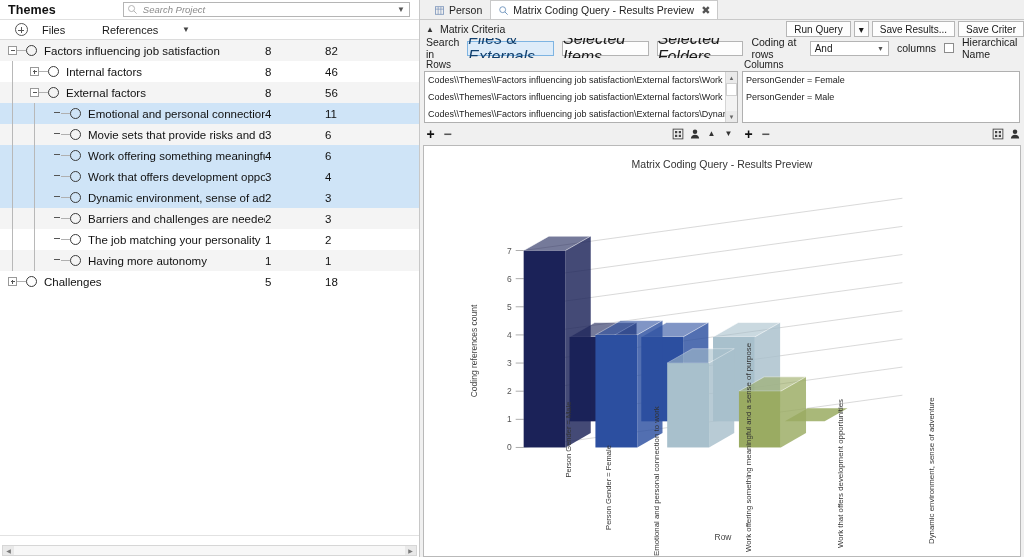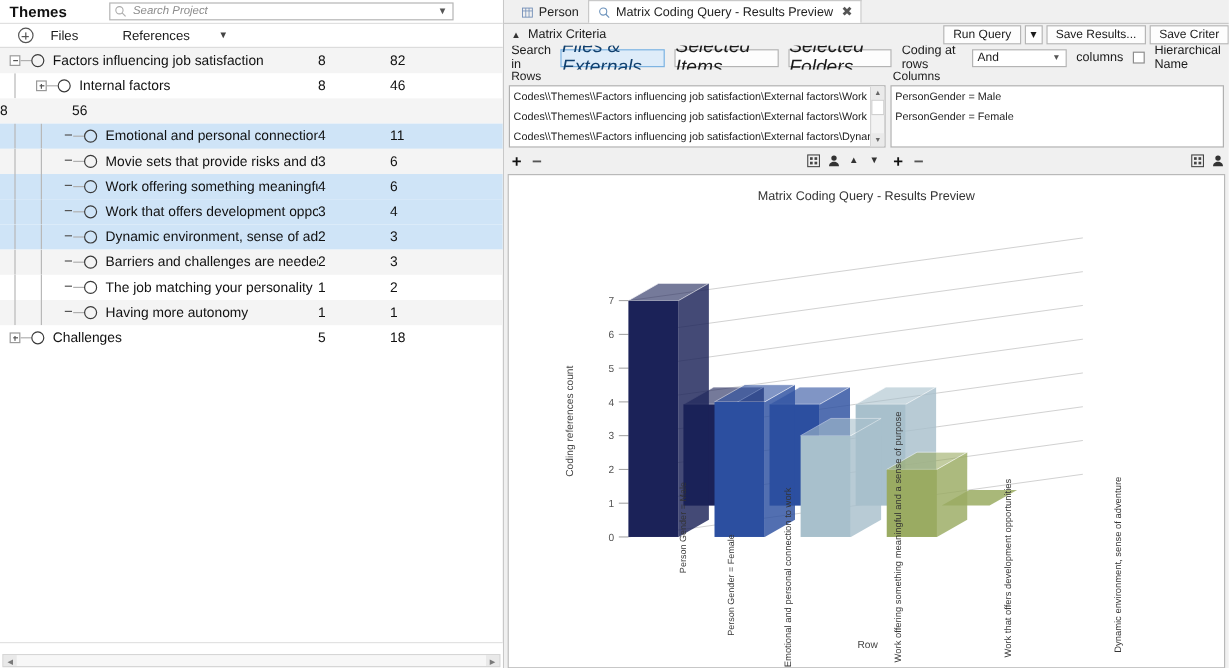--- a/index.html
+++ b/index.html
@@ -19,20 +19,21 @@
     width: 420px; height: 557px;
     background: #ffffff;
     border-right: 1px solid #c8c8c8;
     position: relative;
     display: flex; flex-direction: column;
   }
   .lp-header {
     height: 20px; display: flex; align-items: center;
     background: #ffffff; padding: 0 6px 0 8px;
     border-bottom: 1px solid #e0e0e0;
+    gap: 32px;
   }
   .lp-title { font-size: 12.5px; font-weight: bold; color: #111; letter-spacing: .1px; }
   .search-box {
     margin-left: 35px; flex: 1; height: 15px;
     border: 1px solid #b5b5b5; background: #fff;
     display: flex; align-items: center; padding: 0 3px;
     max-width: 287px;
   }
   .search-icon { width: 11px; height: 11px; flex: 0 0 11px; opacity: .55; }
   .search-ph { flex: 1; font-size: 9.5px; font-style: italic; color: #8c8c8c; padding-left: 5px; }
@@ -243,20 +244,29 @@
             <span class="tw plus"></span>
             <span class="dash"></span>
             <span class="ring"></span>
             <span class="label">Internal factors</span>
           </div>
           <div class="cell-files">8</div>
           <div class="cell-refs">46</div>
           <div class="cell-pad"></div>
         </div>
         <div class="row alt">
+          <div class="row-name">
+            <span style="flex: 0 0 30px; height: 21px; position: relative;">
+              <span class="vline" style="left: 12px;"></span>
+            </span>
+            <span class="tw "></span>
+            <span class="dash"></span>
+            <span class="ring"></span>
+            <span class="label">External factors</span>
+          </div>
           <div class="cell-files">8</div>
           <div class="cell-refs">56</div>
           <div class="cell-pad"></div>
         </div>
         <div class="row sel">
           <div class="row-name">
             <span style="flex: 0 0 52px; height: 21px; position: relative;">
               <span class="vline" style="left: 12px;"></span>
               <span class="vline" style="left: 34px;"></span>
             </span>
@@ -459,22 +469,22 @@
             <div class="vb-thumb"></div>
             <div class="vb-mid"></div>
             <div class="vb-btn">▼</div>
           </div>
         </div>
       </div>
       <div class="rc-col">
         <div class="rc-label">Columns</div>
         <div class="listbox">
           <div class="items" id="cols-items">
+              <div class="li">PersonGender = Female</div>
               <div class="li">PersonGender = Male</div>
-              <div class="li">PersonGender = Female</div>
             </div>
         </div>
       </div>
     </div>
 
     <div style="display:flex;">
       <div class="tool-row" style="width:318px;">
         <span class="ticon plusglyph">+</span>
         <span class="ticon minusglyph">−</span>
         <span class="spacer"></span>

